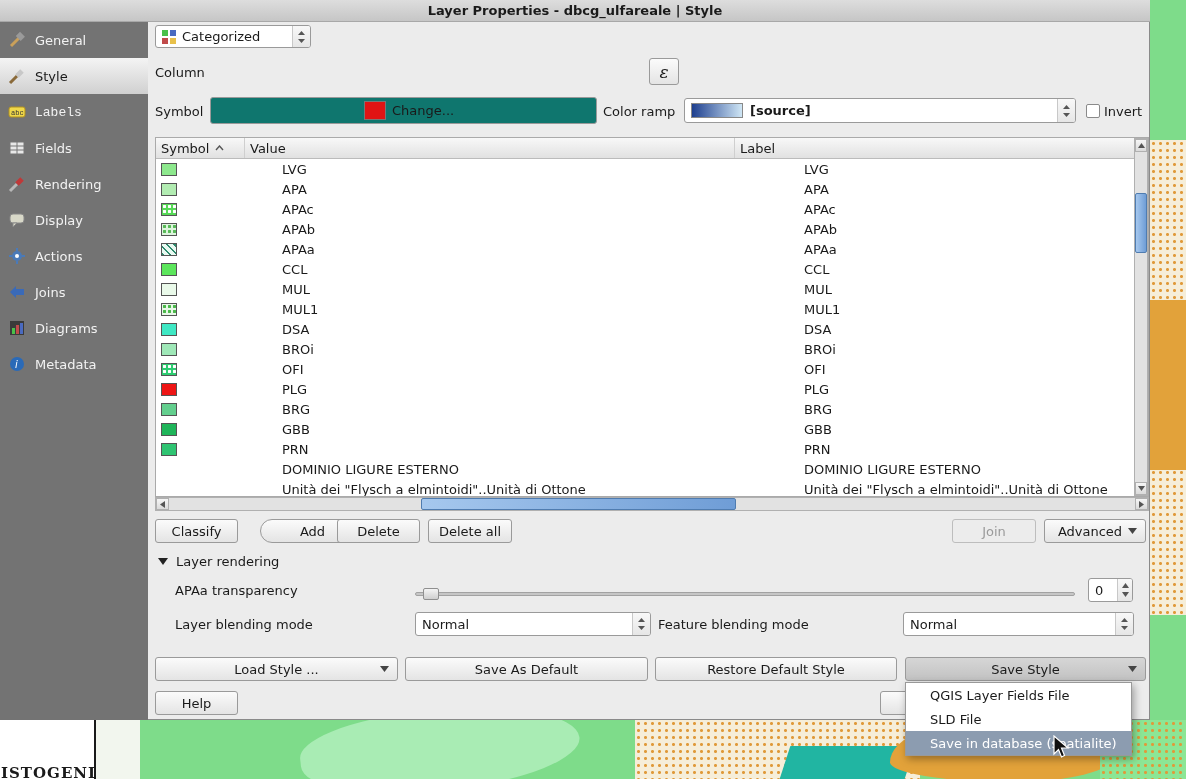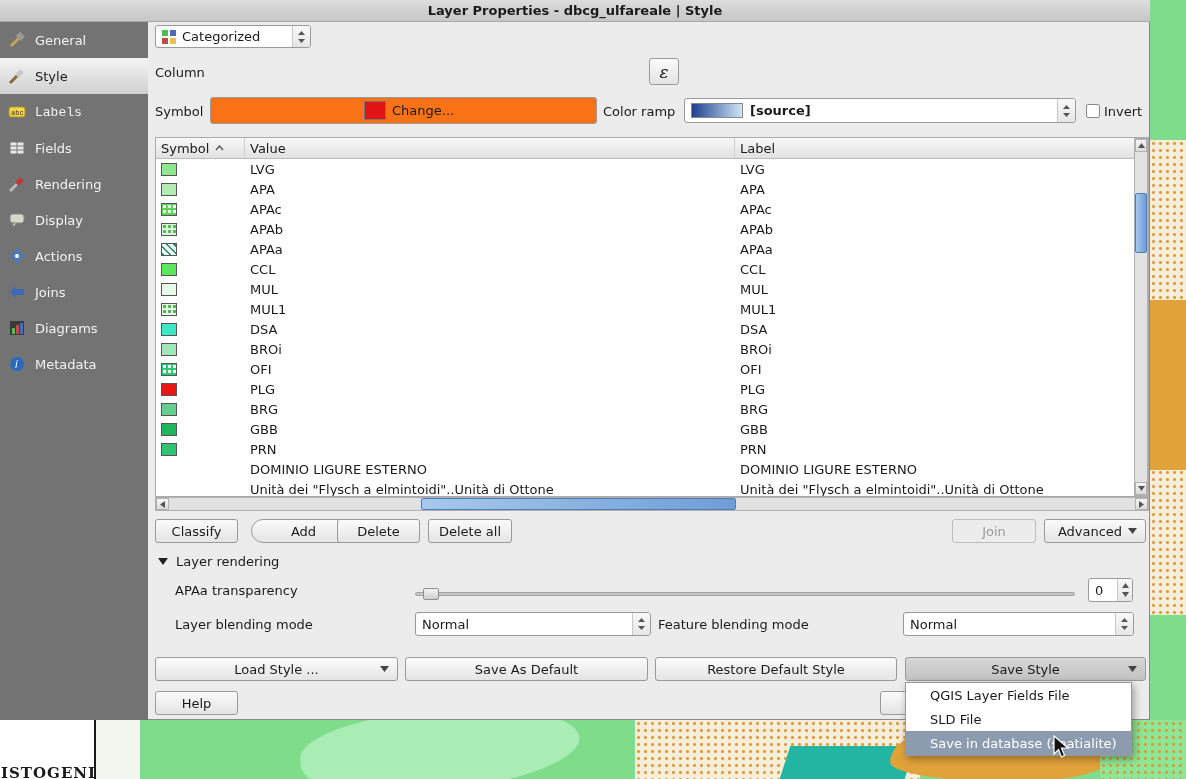--- a/index.html
+++ b/index.html
@@ -26,21 +26,21 @@
   .combo { position:absolute; background:#fff; border:1px solid #9a9a9a; border-radius:3px; display:flex; align-items:center; padding-left:6px; overflow:hidden; }
   .combo .spacer { flex:1; }
   .combo .arrows { width:18px; align-self:stretch; display:flex; align-items:center; justify-content:center; border-left:1px solid #c8c8c8; background:linear-gradient(#f8f8f8,#e6e6e6); }
   .cb { position:absolute; width:14px; height:14px; background:#fff; border:1px solid #8a8a8a; border-radius:2px; }
 
   
   .table { position:absolute; left:155px; top:137px; width:994px; height:360px; background:#fff; border:1px solid #aaa; overflow:hidden; }
   .thead { display:flex; height:21px; background:linear-gradient(#f8f8f8,#e1e1e1); border-bottom:1px solid #bbb; }
   .th { display:flex; align-items:center; gap:6px; padding-left:5px; border-right:1px solid #cfcfcf; }
   .th.c1 { width:89px; } .th.c2 { width:490px; } .th.c3 { flex:1; border-right:none; }
-  .trow { display:flex; height:20px; align-items:center; }
+  .trow { display:flex; height:20px; align-items:center;gap:32px; }
   .tcell.c-symbol { width:89px; padding-left:5px; }
   .tcell.c-value { width:490px; padding-left:5px; white-space:nowrap; overflow:hidden; }
   .tcell.c-label { flex:1; padding-left:5px; white-space:nowrap; overflow:hidden; }
   .swatch { display:block; width:16px; height:13px; border:1px solid #555; }
 
   
   .scroll { position:absolute; background:#e2e2e2; border:1px solid #b0b0b0; }
   .sb-btn { position:absolute; background:linear-gradient(#f6f6f6,#dadada); border:1px solid #b0b0b0; display:flex; align-items:center; justify-content:center; line-height:0; }
   .sb-thumb { position:absolute; border:1px solid #4f7cb0; border-radius:2px; }
 
@@ -206,21 +206,21 @@
         </svg>
       </span>
   </div>
 
   <div class="lbl" style="left:155px; top:65px;">Column</div>
   <div class="btn" style="left:649px; top:58px; width:30px; height:27px;">
     <span style="font-family:'DejaVu Serif','Liberation Serif',serif; font-style:italic; font-size:17px;">ε</span>
   </div>
 
   <div class="lbl" style="left:155px; top:104px;">Symbol</div>
-  <div class="btn" style="left:210px; top:97px; width:387px; height:27px; background:#f97316; justify-content:flex-start;">
+  <div class="btn" style="left:210px; top:97px; width:387px; height:27px; background:#0f766e; justify-content:flex-start;">
     <span style="position: absolute; left: 153px; top: 3px; width: 22px; height: 19px; border: 1px solid rgb(119, 119, 119); background: rgb(224, 20, 20);"></span>
     <span style="position:absolute; left:181px;">Change...</span>
   </div>
 
   <div class="lbl" style="left:603px; top:104px;">Color ramp</div>
   <div class="combo" style="left:684px; top:98px; width:392px; height:25px;">
     <span style="width: 52px; height: 15px; border: 1px solid rgb(136, 136, 136); margin-right: 7px; background: linear-gradient(90deg, rgb(30, 63, 143), rgb(207, 230, 245));"></span>
     <span style="font-weight:bold;">[source]</span>
     <span class="spacer"></span>
     <span class="arrows">
@@ -395,21 +395,21 @@
         <svg width="5" height="7" viewBox="0 0 5 7">
           <path d="M0 0 L0 7 L5 3.5 Z" fill="#555"></path>
         </svg>
       </div>
     <div class="sb-thumb" style="left: 265px; top: 0px; width: 315px; height: 12px; background: linear-gradient(90deg, rgb(166, 200, 238), rgb(111, 157, 214));"></div>
   </div>
 
   <div class="btn" style="left:155px; top:519px; width:83px; height:24px;">
       <span>Classify</span>
     </div>
-  <div class="btn" style="left:251px; top:519px; width:105px; height:24px;border-radius:12px;">
+  <div class="btn" style="left:260px; top:519px; width:105px; height:24px;border-radius:12px;">
       <span>Add</span>
     </div>
   <div class="btn" style="left:337px; top:519px; width:83px; height:24px;">
       <span>Delete</span>
     </div>
   <div class="btn" style="left:428px; top:519px; width:84px; height:24px;">
       <span>Delete all</span>
     </div>
   <div class="btn disabled" style="left:952px; top:519px; width:84px; height:24px;">
       <span>Join</span>

